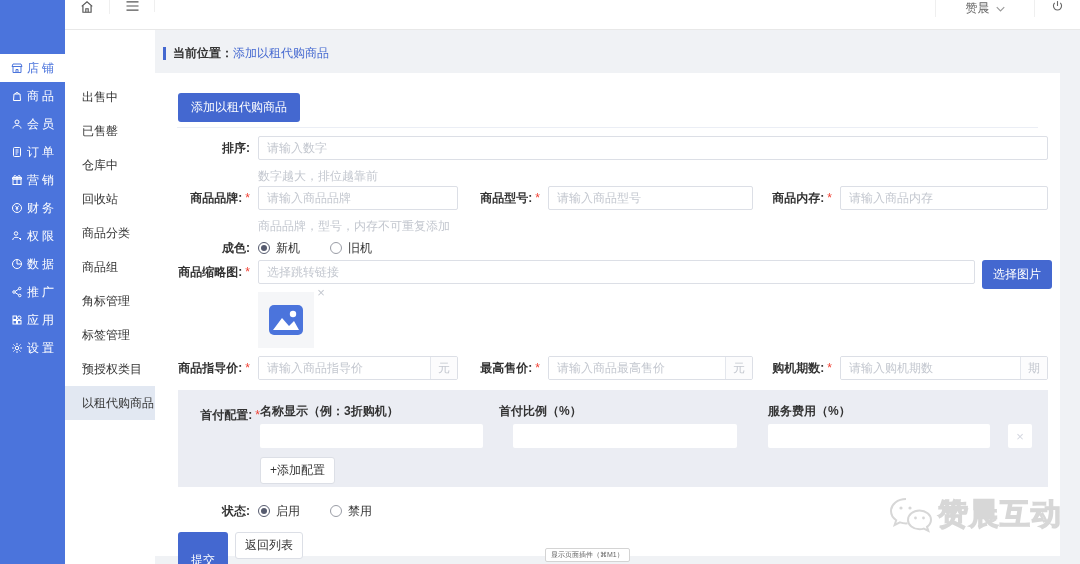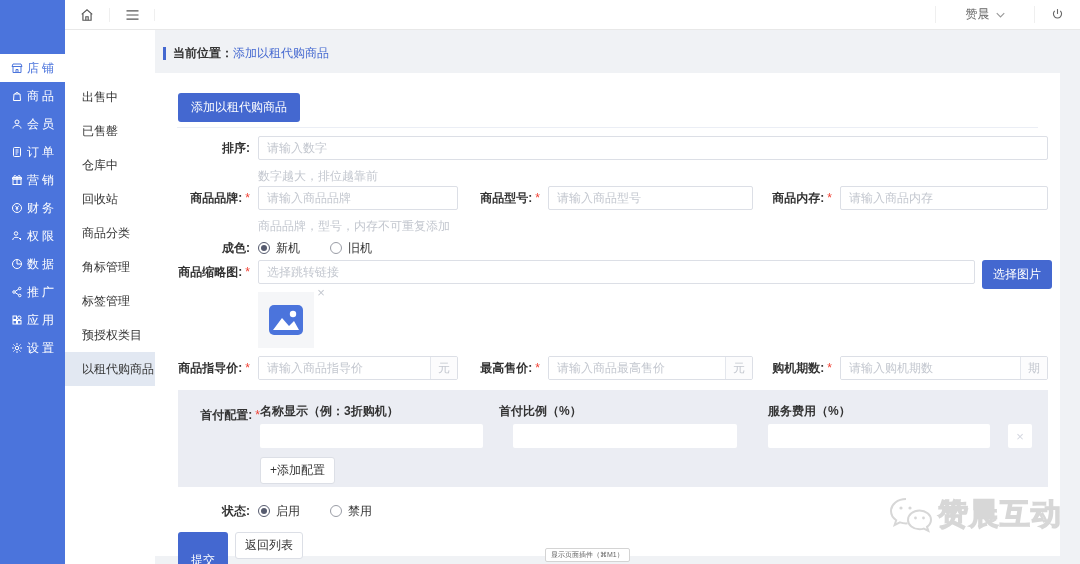--- a/index.html
+++ b/index.html
@@ -1,20 +1,20 @@
 <!DOCTYPE html>
 <html><head>
 <meta charset="utf-8">
 <style>
   * { margin:0; padding:0; box-sizing:border-box; }
   html,body { width:1080px; height:564px; overflow:hidden; }
   body { font-family:"Liberation Sans","DejaVu Sans",sans-serif; background:#f0f2f5; color:#333; font-size:12px; position:relative; }
 
   
-  .topbar { position:absolute; left:65px; top:0; width:1015px; height:30px; background:#fff; border-bottom:1px solid #e8e8e8; display:flex; align-items:center; z-index:5; }
+  .topbar { position:absolute; left:65px; top:0; width:1015px; height:30px; background:#fff; border-bottom:1px solid #e8e8e8; display:flex; align-items:flex-start; z-index:5; }
   .topbar .cell { display:flex; align-items:center; justify-content:center; border-right:1px solid #efefef; width:45px; color:#555; cursor:pointer; }
   .topbar .spacer { flex:1; }
   .topbar .user-cell { width:100px; border-left:1px solid #efefef; border-right:1px solid #efefef; display:flex; align-items:center; justify-content:center; gap:6px; color:#666; cursor:pointer; }
   .topbar .power-cell { width:45px; display:flex; align-items:center; justify-content:center; color:#666; cursor:pointer; }
 
   
   .sidebar { position:absolute; left:0; top:0; width:65px; height:564px; background:#4b74dc; z-index:6; }
   .side-items { position:absolute; top:54px; left:0; width:83px; }
   .side-item { height:28px; display:flex; align-items:center; padding-left:11px; color:#fff; cursor:pointer; }
   .side-item svg { width:12px; height:12px; margin-right:4px; flex:none; }
@@ -202,20 +202,21 @@
   </div>
 </div>
 
 <div class="submenu">
   <div class="sub-list">
     <div class="sub-item">出售中</div>
     <div class="sub-item">已售罄</div>
     <div class="sub-item">仓库中</div>
     <div class="sub-item">回收站</div>
     <div class="sub-item">商品分类</div>
+    <div class="sub-item">商品组</div>
     <div class="sub-item">角标管理</div>
     <div class="sub-item">标签管理</div>
     <div class="sub-item">预授权类目</div>
     <div class="sub-item active">以租代购商品</div>
   </div>
 </div>
 
 <div class="main">
 
   <div class="breadcrumb">

